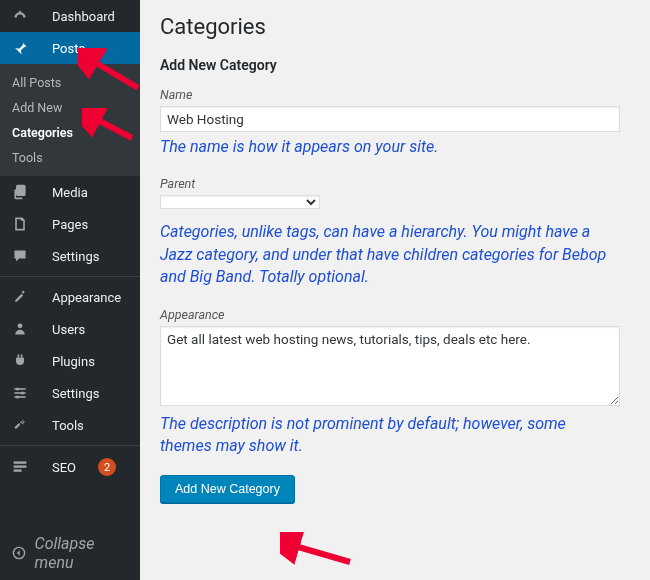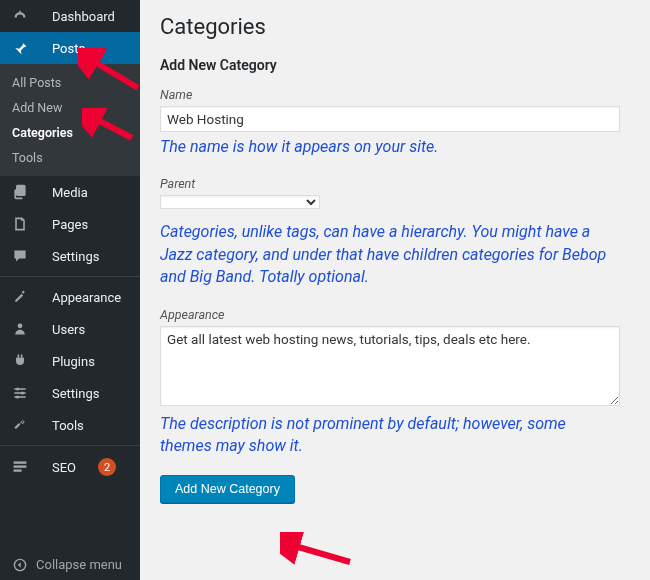--- a/index.html
+++ b/index.html
@@ -8,21 +8,21 @@
 .sidebar { width: 140px; background: #23282d; color: #eee; flex-shrink: 0; display: flex; flex-direction: column; }
 .menu-item { display: flex; align-items: center; padding: 8px 10px; color: #eee; font-size: 13px; cursor: pointer; gap: 16px; }
 .menu-item .icon { width: 20px; display: inline-flex; justify-content: center; margin-right: 6px; color: #a0a5aa; }
 .menu-item.active { background: #0369a1; color: #fff; position: relative; }
 .menu-item.active .icon { color: #fff; }
 .menu-item.active::after { content: ""; position: absolute; right: -8px; top: 50%; transform: translateY(-50%); border: 8px solid transparent; border-right-color: #f1f1f1; }
 .submenu { background: #32373c; padding: 6px 0; }
 .submenu-item { padding: 5px 10px 5px 12px; color: #b4b9be; font-size: 12.5px; cursor: pointer; }
 .submenu-item.current { color: #fff; font-weight: 600; }
 .menu-sep { border-top: 1px solid #3a3f44; margin: 4px 0; }
-.collapse { display: flex; align-items: center; padding: 8px 10px; color: #a0a5aa; font-size: 13px; cursor: pointer; margin-top: auto; }
+.collapse { display: flex; align-items: center; padding: 8px 10px; color: #a0a5aa; font-size: 16px; cursor: pointer; margin-top: auto; font-style: italic; }
 .collapse .icon { width: 20px; display: inline-flex; justify-content: center; margin-right: 6px; }
 .badge { background: #d54e21; color: #fff; border-radius: 9px; min-width: 18px; height: 18px; font-size: 11px; display: inline-flex; align-items: center; justify-content: center; margin-left: 6px; padding: 0 5px; }
 .main { flex: 1; background: #f1f1f1; padding: 10px 20px 20px 20px; overflow: auto; }
 h1 { font-size: 22px; font-weight: 400; color: #23282d; margin: 4px 0 18px 0; }
 h2 { font-size: 14px; font-weight: 600; color: #23282d; margin: 0 0 14px 0; }
 .form-field { margin-bottom: 18px; }
 .form-field label { display: block; font-size: 12.5px; color: #555; margin-bottom: 4px; font-style: italic; }
 .form-field input[type=text], .form-field textarea, .form-field select {
   width: 100%; max-width: 460px; padding: 4px 6px; font-size: 13.5px;
   border: 1px solid #ddd; background: #fff; box-shadow: inset 0 1px 2px rgba(0,0,0,0.07);

